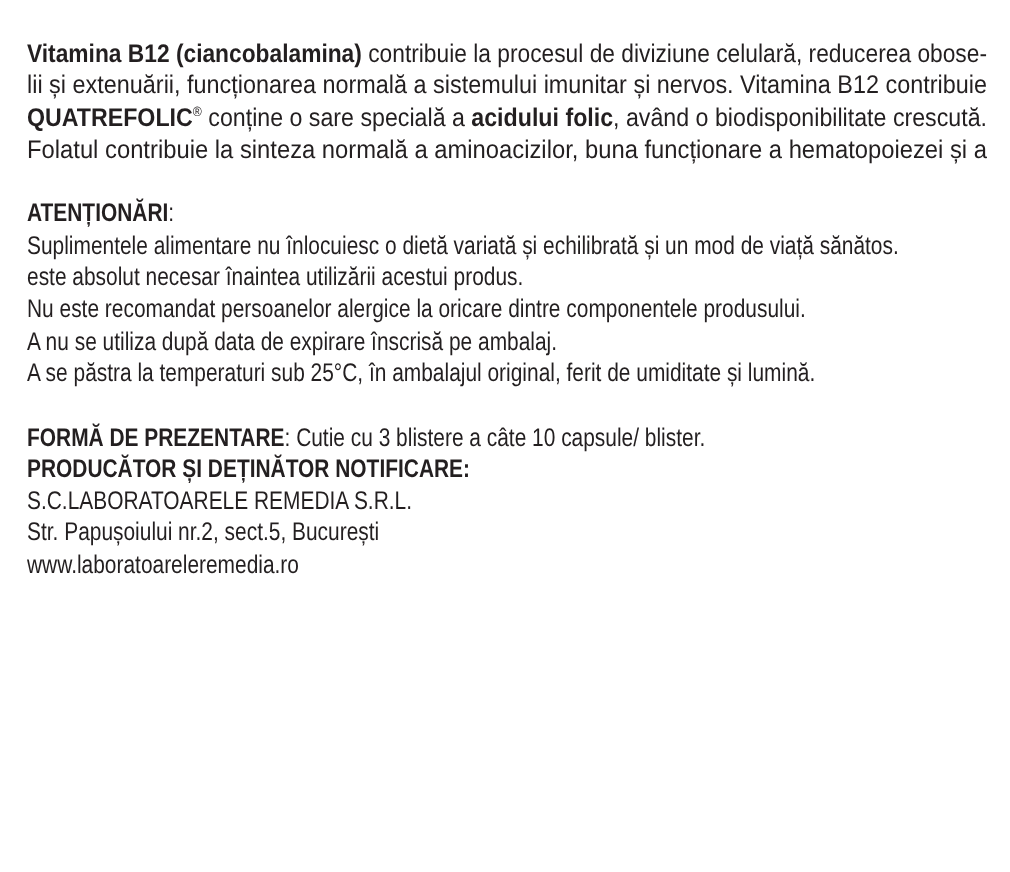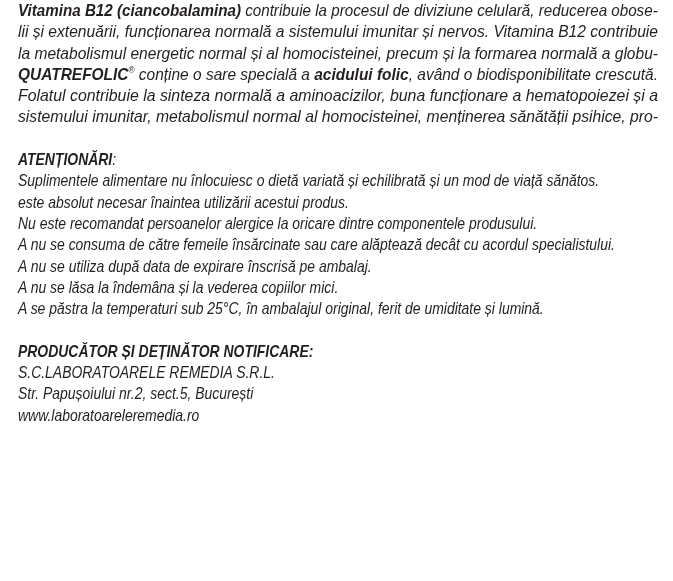--- a/index.html
+++ b/index.html
@@ -11,23 +11,22 @@
       width: 673px;
       height: 581px;
       overflow: hidden;
       position: relative;
       font-family: "Liberation Sans", sans-serif;
       color: #231f20;
     }
     .page {
       position: absolute;
       left: 18px;
-      top: 0;
+      top: 25px;
       width: 640px;
-      font-style: italic;
     }
     .line {
       height: 21.3px;
       line-height: 21.3px;
       font-size: 17px;
       white-space: nowrap;
       transform-origin: left center;
     }
     .inner {
       display: inline-block;
@@ -53,56 +52,51 @@
 
   <div>
     <div class="line">
       <span class="inner fit" style="transform: scaleX(0.892744);">
         <b>Vitamina B12 (ciancobalamina)</b><span> contribuie la procesul de diviziune celulară, reducerea obose-</span>
       </span>
     </div>
     <div class="line">
       <span class="inner fit" style="transform: scaleX(0.91818);">lii și extenuării, funcționarea normală a sistemului imunitar și nervos. Vitamina B12 contribuie</span>
     </div>
-    <div class="line">
-      <span class="inner fit" style="transform: scaleX(0.915328);">la metabolismul energetic normal și al homocisteinei, precum și la formarea normală a globu-</span>
-    </div>
   </div>
 
   <div>
     <div class="line">
       <span class="inner fit" style="transform: scaleX(0.909555);">
         <b>QUATREFOLIC</b><span class="sup">®</span><span> conține o sare specială a </span><b>acidului folic</b><span>, având o biodisponibilitate crescută.</span>
       </span>
     </div>
     <div class="line">
       <span class="inner fit" style="transform: scaleX(0.93286);">Folatul contribuie la sinteza normală a aminoacizilor, buna funcționare a hematopoiezei și a</span>
-    </div>
-    <div class="line">
-      <span class="inner fit" style="transform: scaleX(0.924063);">sistemului imunitar, metabolismul normal al homocisteinei, menținerea sănătății psihice, pro-</span>
     </div>
   </div>
 
   <div class="blank"></div>
 
   <div>
     <div class="line">
       <span class="inner fit" style="transform: scaleX(0.82);"><b>ATENȚIONĂRI</b><span>:</span></span>
     </div>
     <div class="line"><span class="inner fit" style="transform: scaleX(0.82);">Suplimentele alimentare nu înlocuiesc o dietă variată și echilibrată și un mod de viață sănătos.</span></div>
     <div class="line"><span class="inner fit" style="transform: scaleX(0.82);">este absolut necesar înaintea utilizării acestui produs.</span></div>
     <div class="line"><span class="inner fit" style="transform: scaleX(0.82);">Nu este recomandat persoanelor alergice la oricare dintre componentele produsului.</span></div>
-    <div class="line"><span class="inner fit" style="transform: scaleX(0.82);">A nu se consuma de către femeile însărcinate sau care alăptează decât cu acordul specialistului.</span></div>
     <div class="line"><span class="inner fit" style="transform: scaleX(0.82);">A nu se utiliza după data de expirare înscrisă pe ambalaj.</span></div>
-    <div class="line"><span class="inner fit" style="transform: scaleX(0.82);">A nu se lăsa la îndemâna și la vederea copiilor mici.</span></div>
     <div class="line"><span class="inner fit" style="transform: scaleX(0.82);">A se păstra la temperaturi sub 25°C, în ambalajul original, ferit de umiditate și lumină.</span></div>
   </div>
 
   <div class="blank"></div>
 
+  <div class="line">
+    <span class="inner fit" style="transform: scaleX(0.82);"><b>FORMĂ DE PREZENTARE</b><span>:</span><span> Cutie cu 3 blistere a câte 10 capsule/ blister.</span></span>
+  </div>
 
   <div>
     <div class="line">
       <span class="inner fit b" style="transform: scaleX(0.82);">PRODUCĂTOR ȘI DEȚINĂTOR NOTIFICARE:</span>
     </div>
     <div class="line">
       <span class="inner fit" style="transform: scaleX(0.82);">S.C.LABORATOARELE REMEDIA S.R.L.</span>
     </div>
     <div class="line">
       <span class="inner fit" style="transform: scaleX(0.82);">Str. Papușoiului nr.2, sect.5, București</span>

